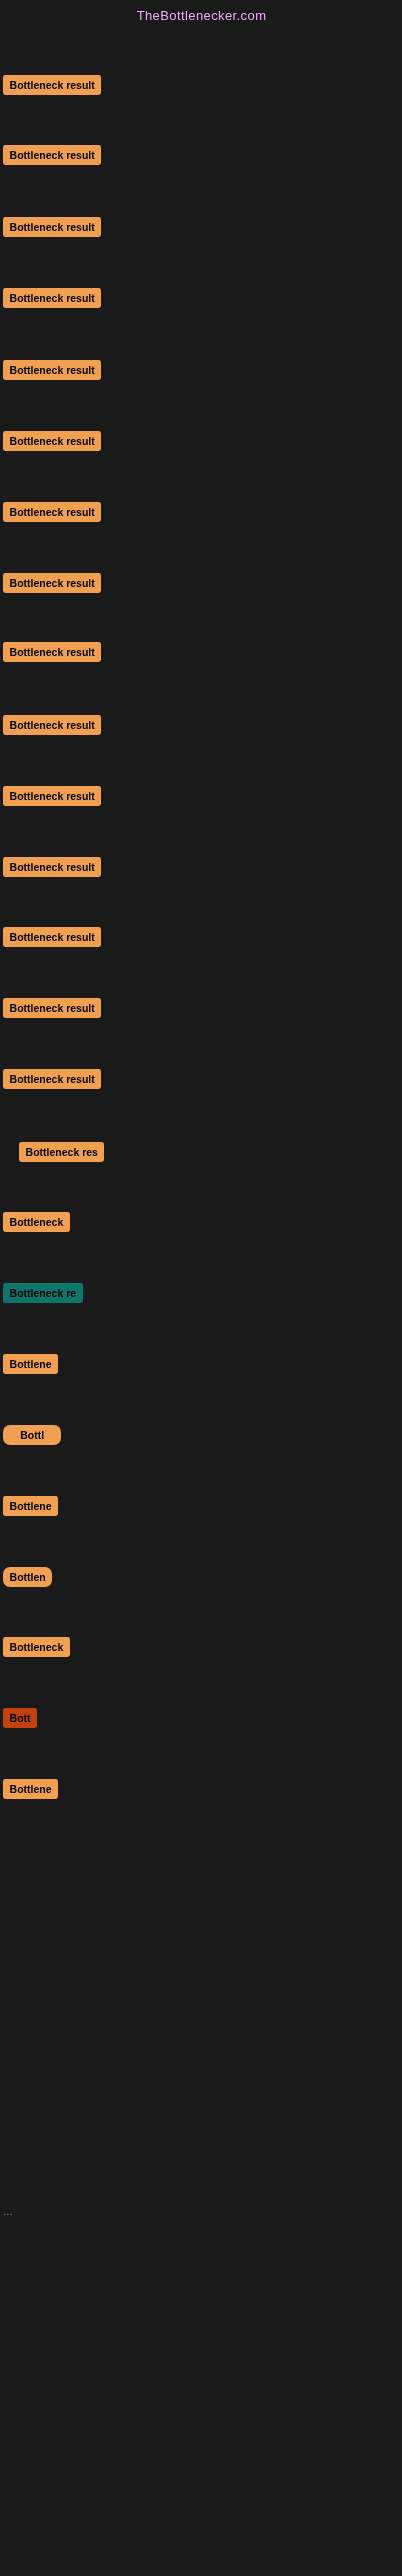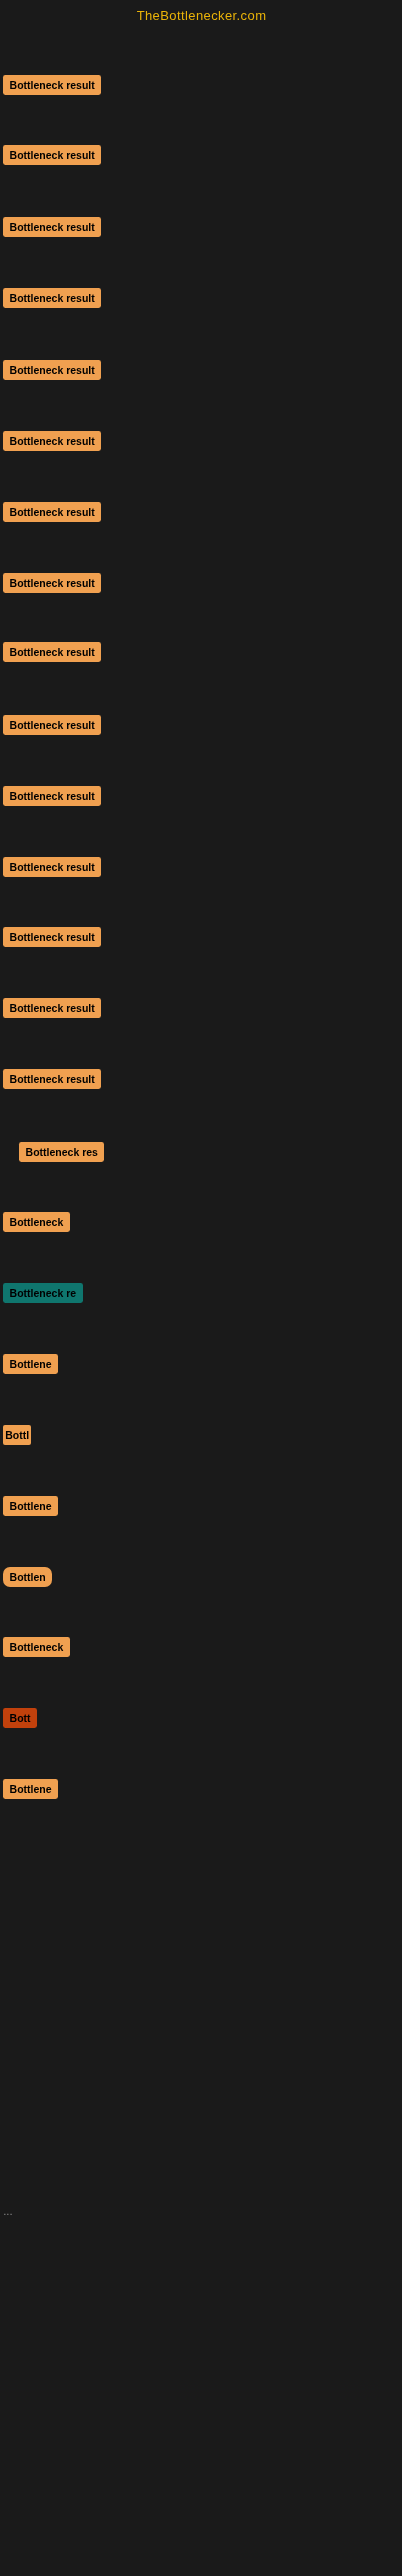--- a/index.html
+++ b/index.html
@@ -14,21 +14,21 @@
       background-color: #1a1a1a;
       font-family: Arial, sans-serif;
       position: relative;
     }
   </style>
 </head>
 <body>
 
 <div style="width:403px; min-height:2576px; background:#1a1a1a; position:relative;">
 
-  <div style="text-align:center; color:#eab308; font-size:13px; padding:8px 0 6.4px 0; letter-spacing:0.4px;">TheBottlenecker.com</div>
+  <div style="text-align:center; color:#f0abfc; font-size:13px; padding:8px 0 6.4px 0; letter-spacing:0.4px;">TheBottlenecker.com</div>
 
   <div style="position:relative; width:100%; height:2576px;">
 
     <div style="position:absolute; top:46px; left:3.2px;">
       <span style="display:inline-block; background:#f0a050; color:#000; font-size:10.5px; font-weight:bold; padding:4px 6.4px; border-radius:2.4px;">Bottleneck result</span>
     </div>
 
     <div style="position:absolute; top:116px; left:3.2px;">
       <span style="display:inline-block; background:#f0a050; color:#000; font-size:10.5px; font-weight:bold; padding:4px 6.4px; border-radius:2.4px;">Bottleneck result</span>
     </div>
@@ -95,21 +95,21 @@
 
     <div style="position:absolute; top:1254px; left:3.2px;">
       <span style="display:inline-block; background:#0f766e; color:#000; font-size:10.5px; font-weight:bold; padding:4px 6.4px; border-radius:2.4px;">Bottleneck re</span>
     </div>
 
     <div style="position:absolute; top:1325px; left:3.2px;">
       <span style="display:inline-block; background:#f0a050; color:#000; font-size:10.5px; font-weight:bold; padding:4px 6.4px; border-radius:2.4px;">Bottlene</span>
     </div>
 
     <div style="position:absolute; top:1396px; left:3.2px;">
-      <span style="display:inline-block; background:#f0a050; color:#000; font-size:10.5px; font-weight:bold; padding:4px 2px; border-radius:2px;">Bottl</span>
+      <span style="display:inline-block; background:#f0a050; color:#000; font-size:10.5px; font-weight:bold; padding:4px 17px; border-radius:7px;">Bottl</span>
     </div>
 
     <div style="position:absolute; top:1467px; left:3.2px;">
       <span style="display:inline-block; background:#f0a050; color:#000; font-size:10.5px; font-weight:bold; padding:4px 6.4px; border-radius:2.4px;">Bottlene</span>
     </div>
 
     <div style="position:absolute; top:1538px; left:3.2px;">
       <span style="display:inline-block; background:#f0a050; color:#000; font-size:10.5px; font-weight:bold; padding:4px 6.4px; border-radius:7px;">Bottlen</span>
     </div>
 

